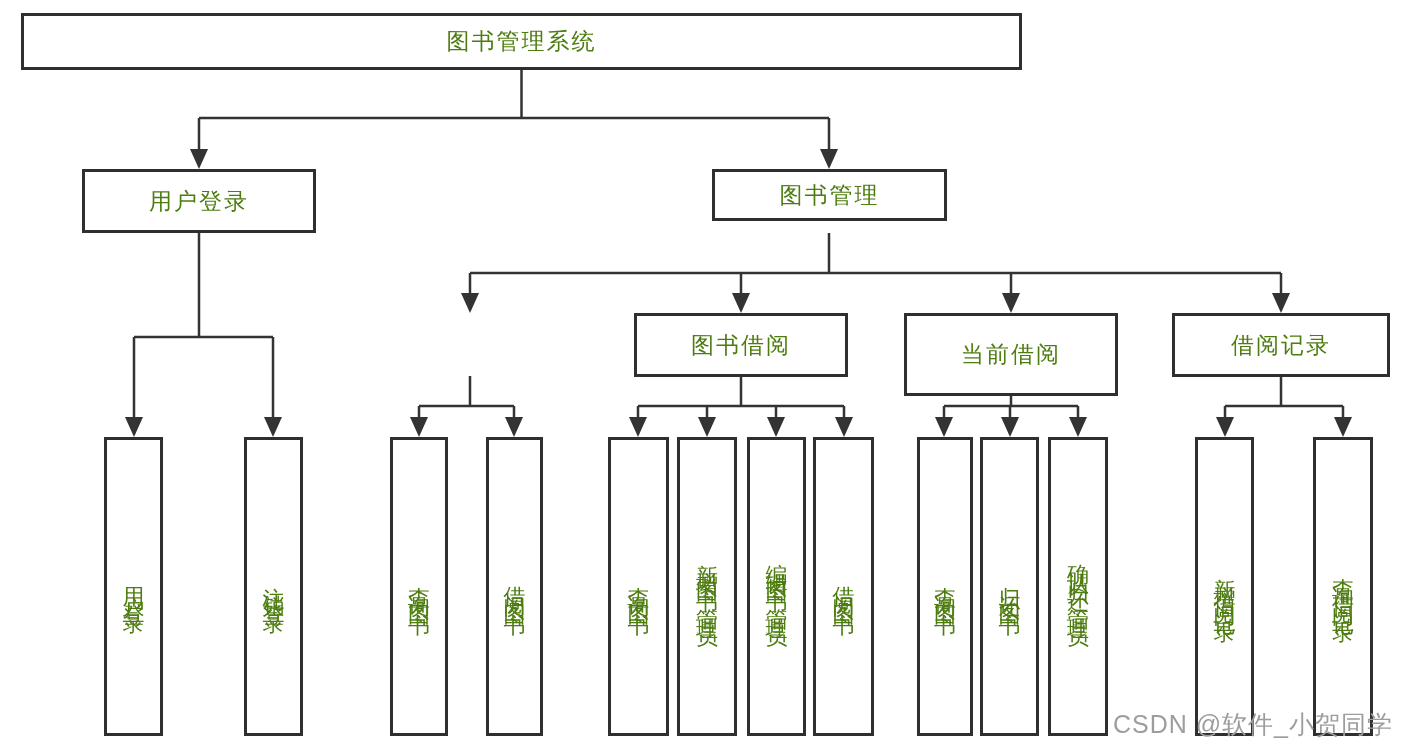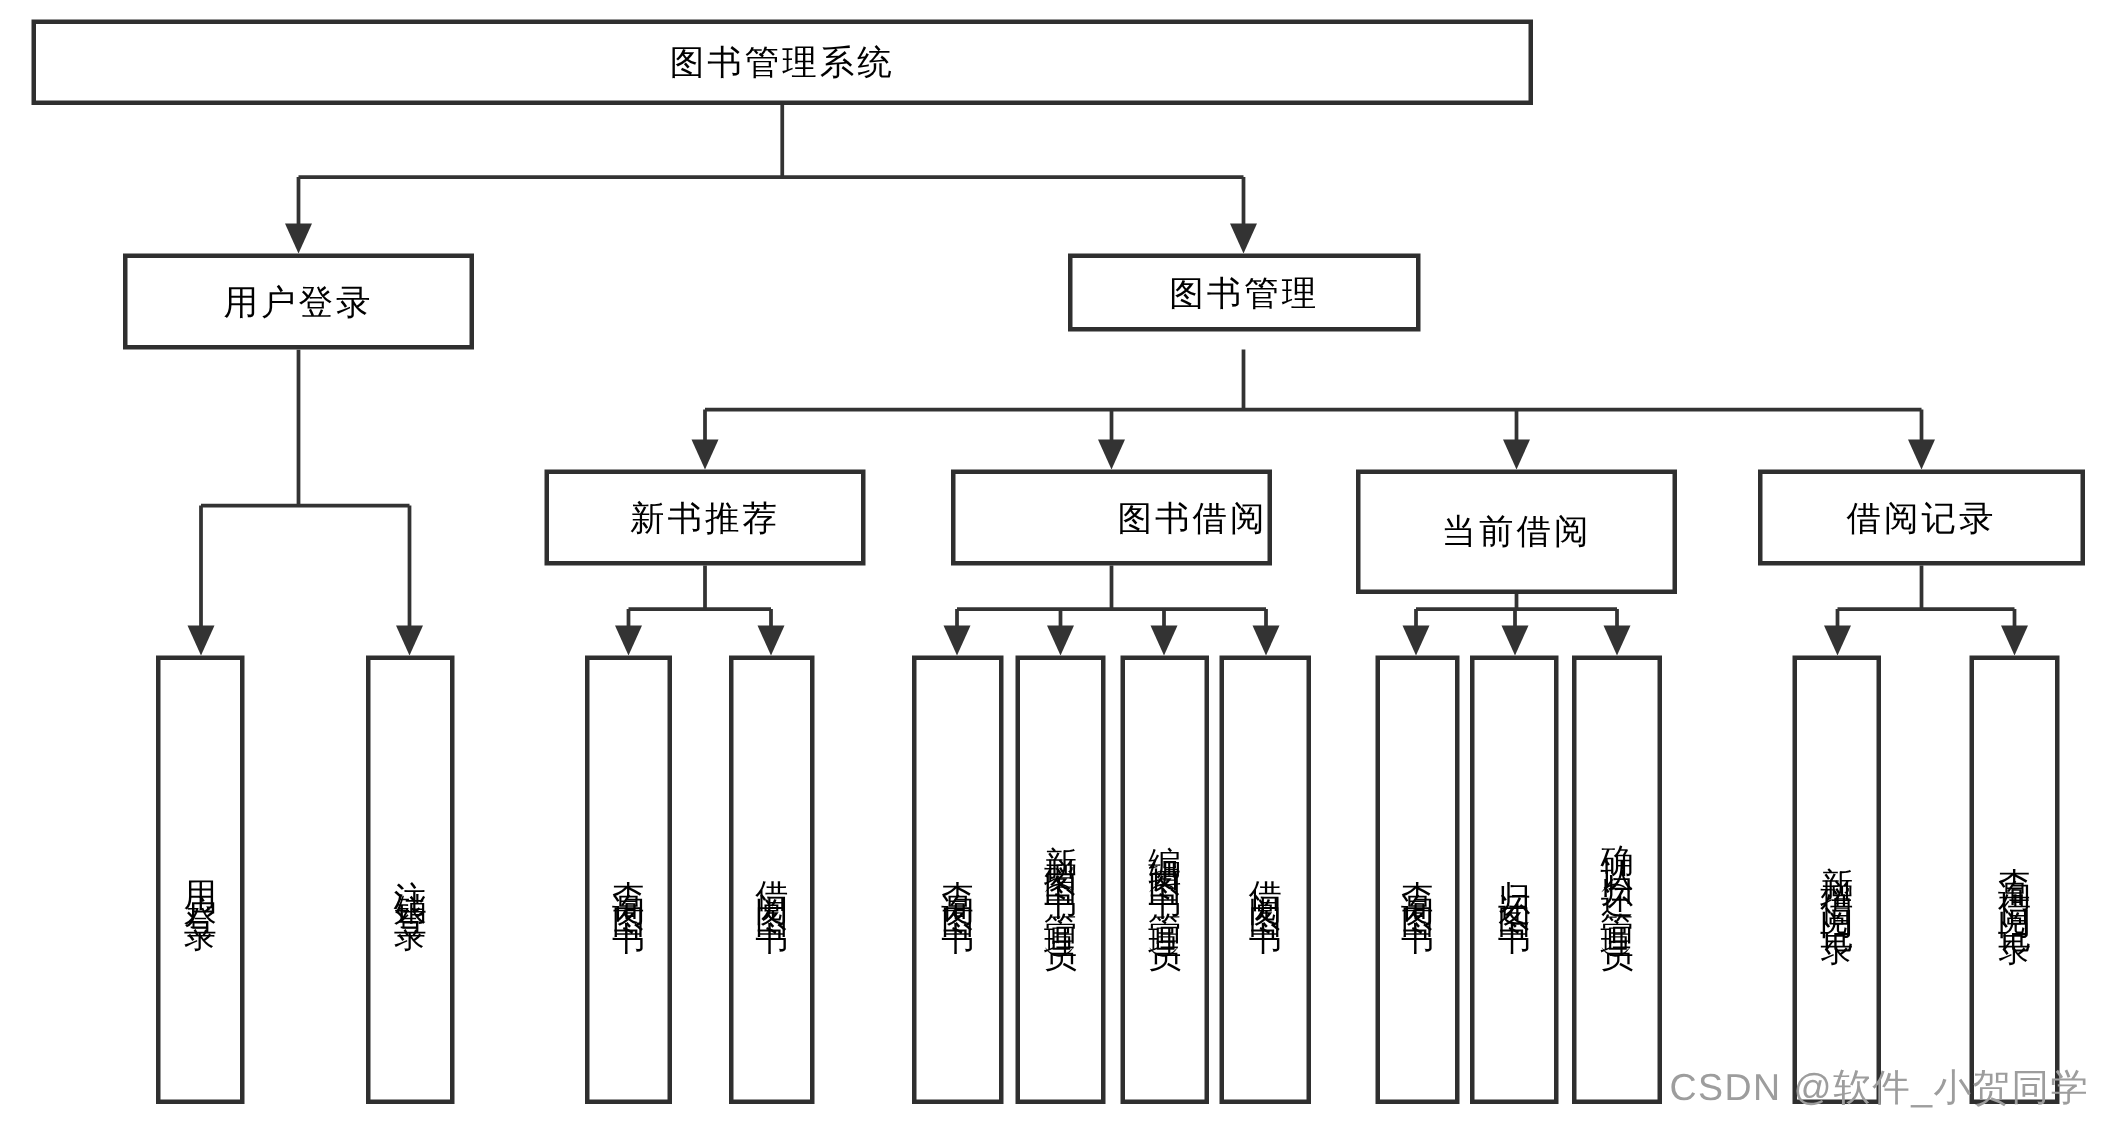--- a/index.html
+++ b/index.html
@@ -18,21 +18,21 @@
     pointer-events: none;
   }
   .node {
     position: absolute;
     box-sizing: border-box;
     background: #ffffff;
     border: 3px solid #2f2f2f;
     display: flex;
     align-items: center;
     justify-content: center;
-    color: #000000;
+    color: #4d7c0f;
   }
   .h-label {
     font-size: 23px;
     letter-spacing: 2px;
     white-space: nowrap;
   }
   .v-label {
     writing-mode: vertical-rl;
     text-orientation: mixed;
     font-size: 22px;
@@ -125,24 +125,21 @@
     <span class="h-label">图书管理系统</span>
   </div>
 
   <div class="node" style="left:82px; top:169px; width:234px; height:64px;">
     <span class="h-label">用户登录</span>
   </div>
   <div class="node" style="left:712px; top:169px; width:235px; height:52px;">
     <span class="h-label">图书管理</span>
   </div>
 
-  <div class="node" style="left:363px; top:313px; width:214px; height:64px;">
-    <span class="h-label">新书推荐</span>
-  </div>
-  <div class="node" style="left:634px; top:313px; width:214px; height:64px;justify-content:flex-end;">
+  <div class="node" style="left:634px; top:313px; width:214px; height:64px;">
     <span class="h-label">图书借阅</span>
   </div>
   <div class="node" style="left:904px; top:313px; width:214px; height:83px;">
     <span class="h-label">当前借阅</span>
   </div>
   <div class="node" style="left:1172px; top:313px; width:218px; height:64px;">
     <span class="h-label">借阅记录</span>
   </div>
 
   <div class="node" style="left:104px; top:437px; width:59px; height:299px;">

